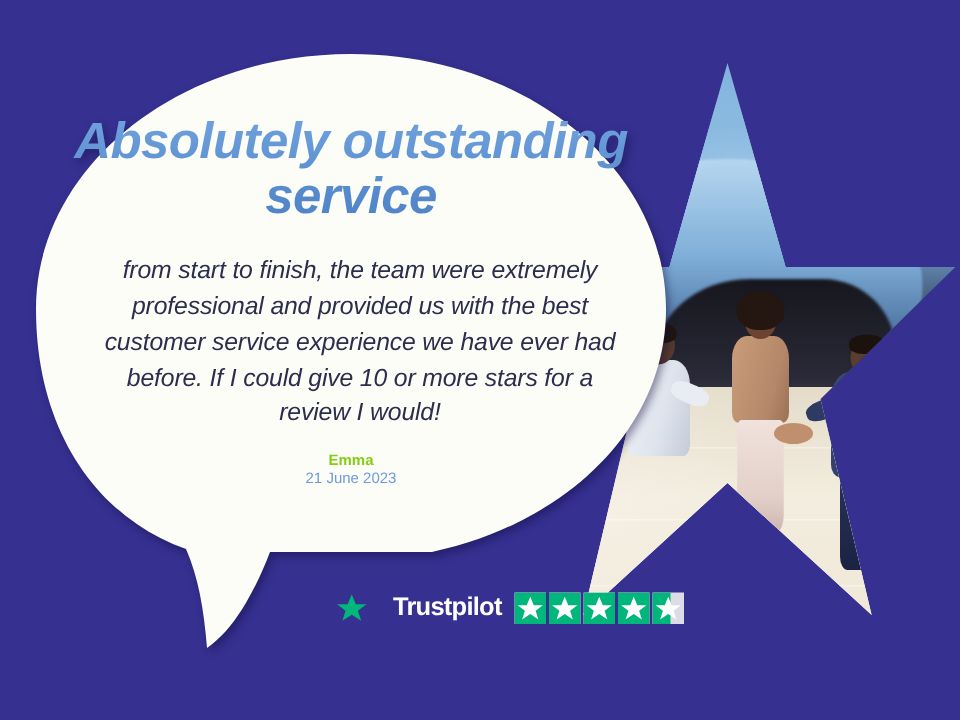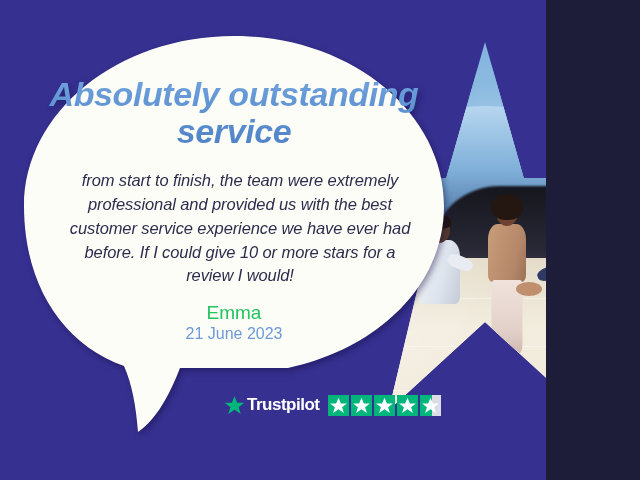--- a/index.html
+++ b/index.html
@@ -2,21 +2,21 @@
 <html><head>
 <meta charset="utf-8">
 <style>
   html, body {
     margin: 0;
     padding: 0;
     background: #1d1d3a;
   }
   #stage {
     position: relative;
-    width: 546px;
+    width: 640px;
     height: 480px;
     overflow: hidden;
     background: #363090;
     font-family: "Liberation Sans", sans-serif;
     -webkit-font-smoothing: antialiased;
   }
 
   
   .photo-star {
     position: absolute;
@@ -189,47 +189,47 @@
   .review-body {
     margin: 20px 0 0 12px;
     font-size: 16.5px;
     line-height: 1.44;
     font-style: italic;
     color: #2d2d4e;
     letter-spacing: -0.1px;
   }
   .author {
     margin: 14px 0 0 0;
-    font-size: 19px;
-    font-weight: normal;
-    color: #22c55e;
+    font-size: 10px;
+    font-weight: bold;
+    color: #84cc16;
   }
   .review-date {
     margin: 1px 0 0 0;
-    font-size: 16px;
+    font-size: 10px;
     color: #6d9ad8;
   }
 
   
   .trustpilot {
     position: absolute;
     left: 224px;
     top: 392px;
     display: flex;
     align-items: center;
     height: 26px;
   }
   .tp-logo { display: flex; align-items: center; }
   .tp-logo .tp-star-glyph { width: 21px; height: 21px; display: block; }
   .tp-name {
     color: #ffffff;
     font-size: 17px;
     font-weight: bold;
     letter-spacing: -0.5px;
-    margin-left: 2px;
+    margin-left: 17px;
   }
   .tp-stars {
     display: flex;
     margin-left: 9px;
     gap: 2px;
   }
   .tp-box {
     position: relative;
     width: 21px;
     height: 21px;

